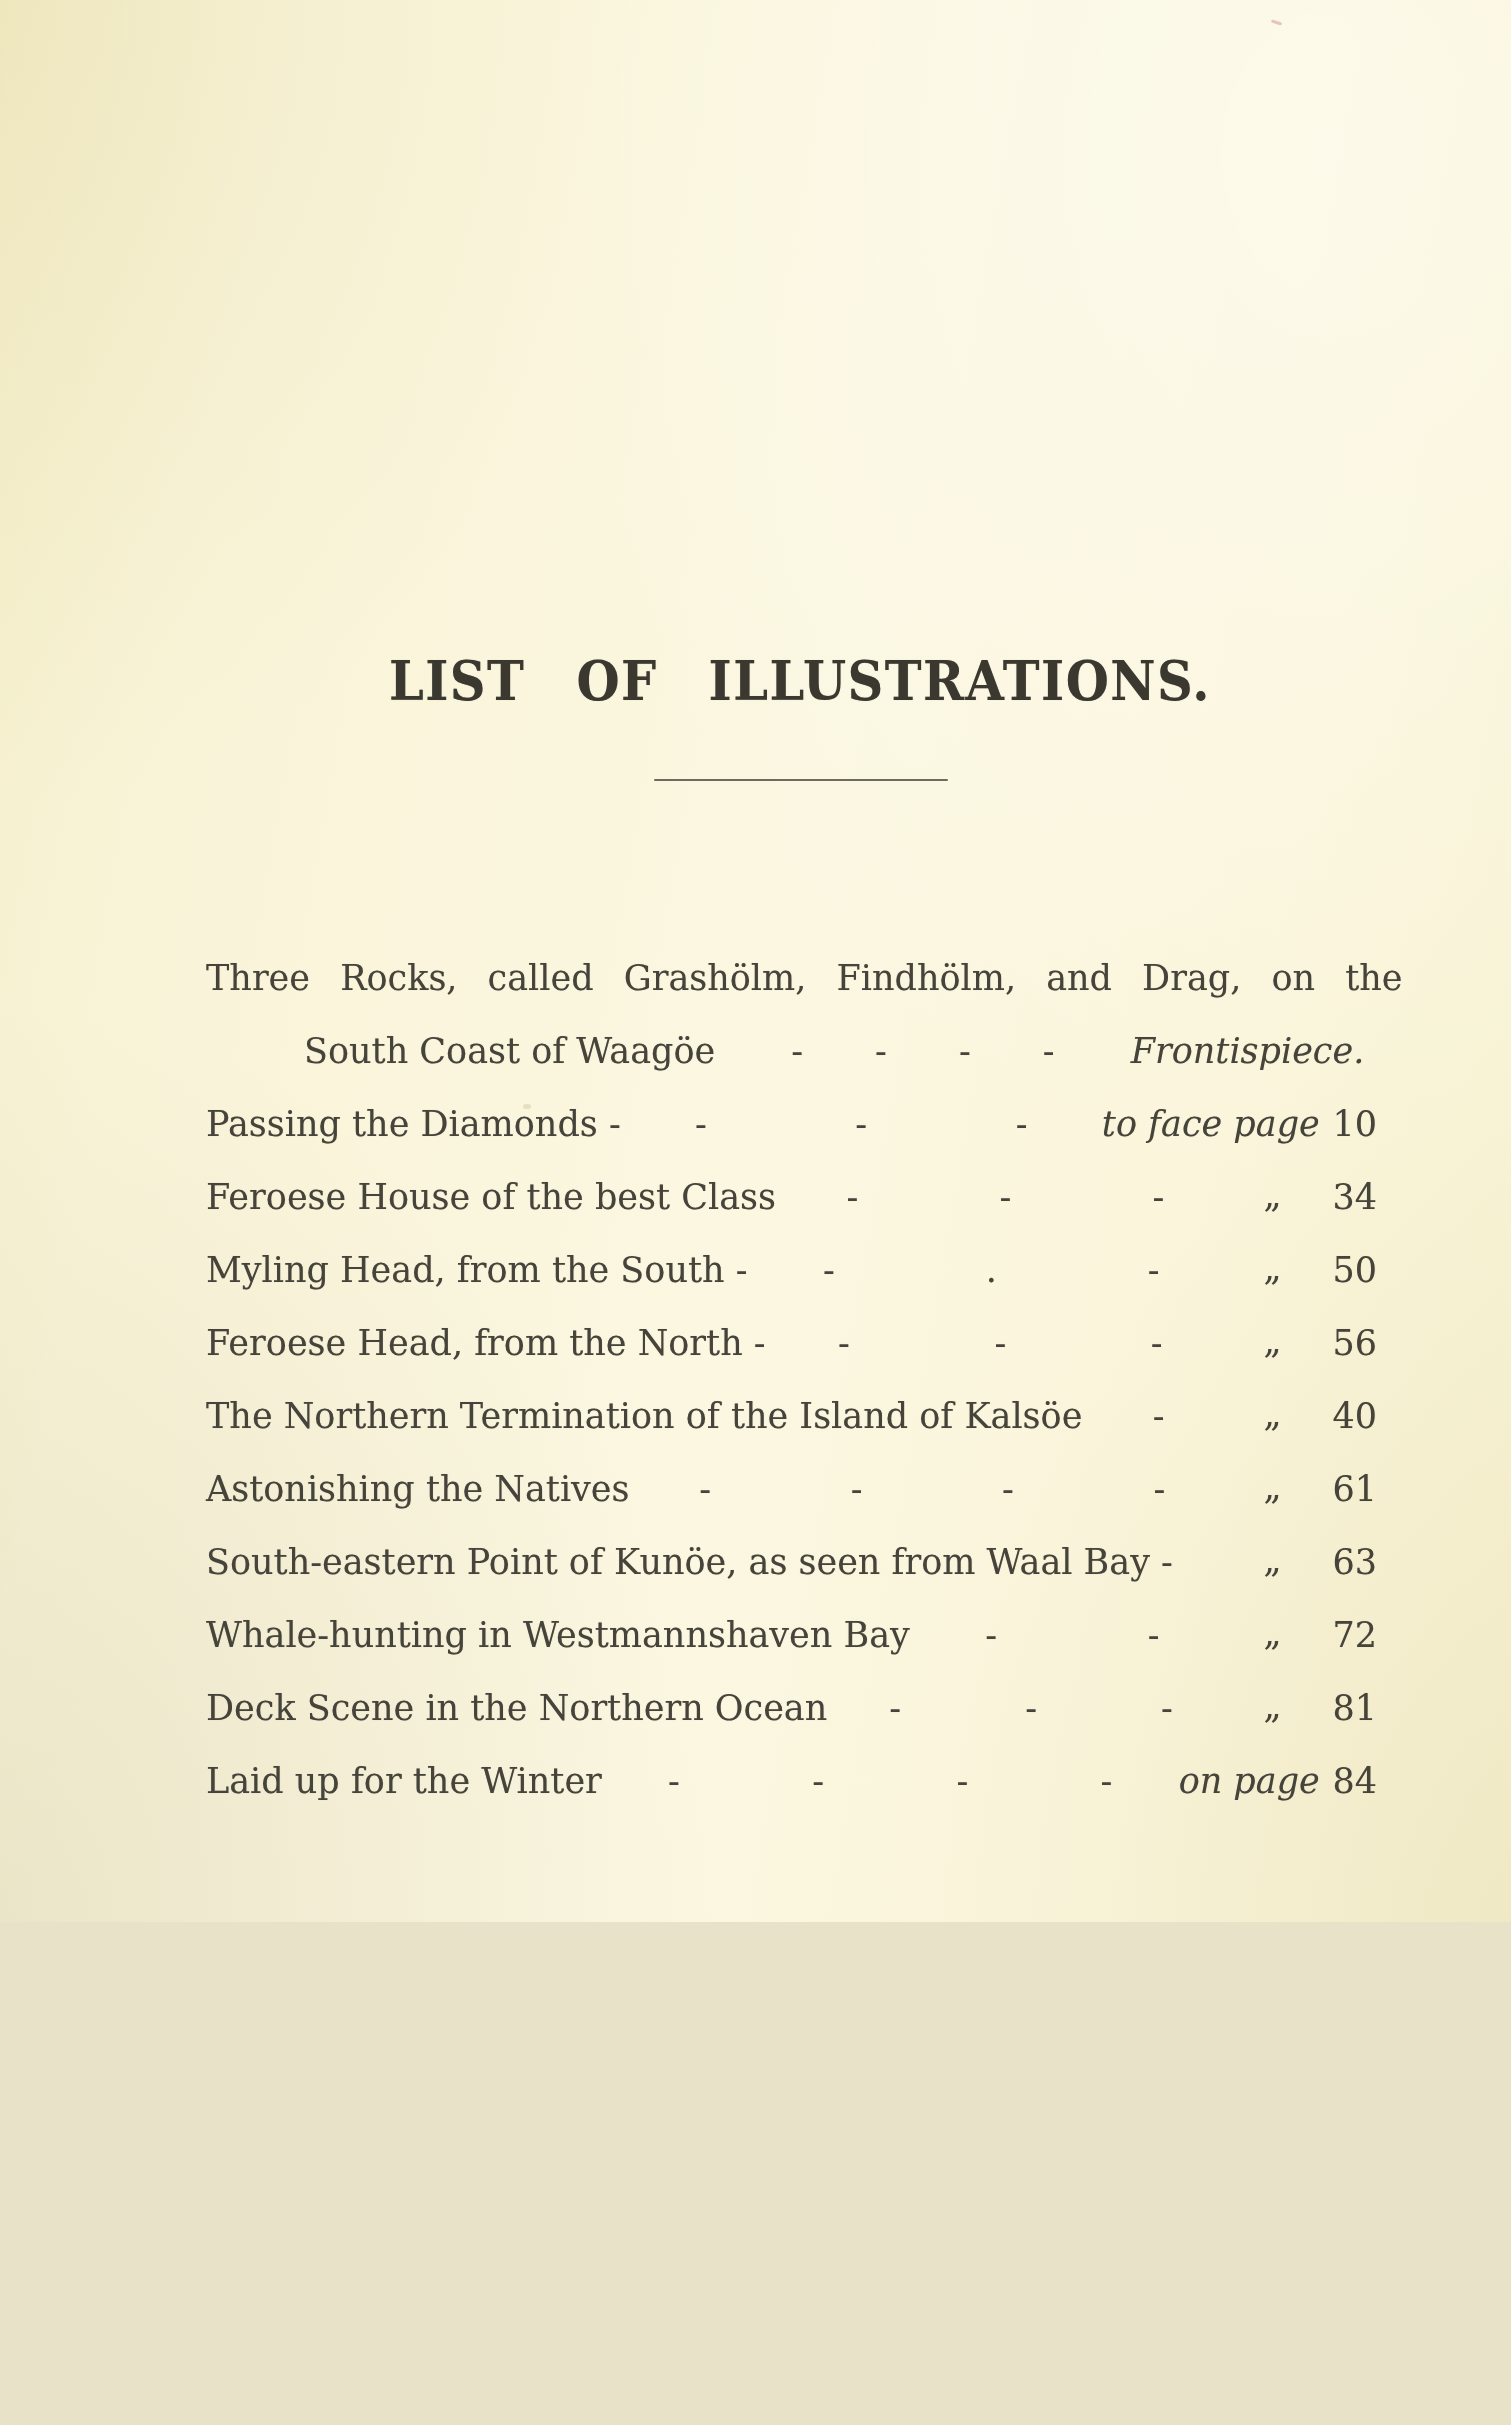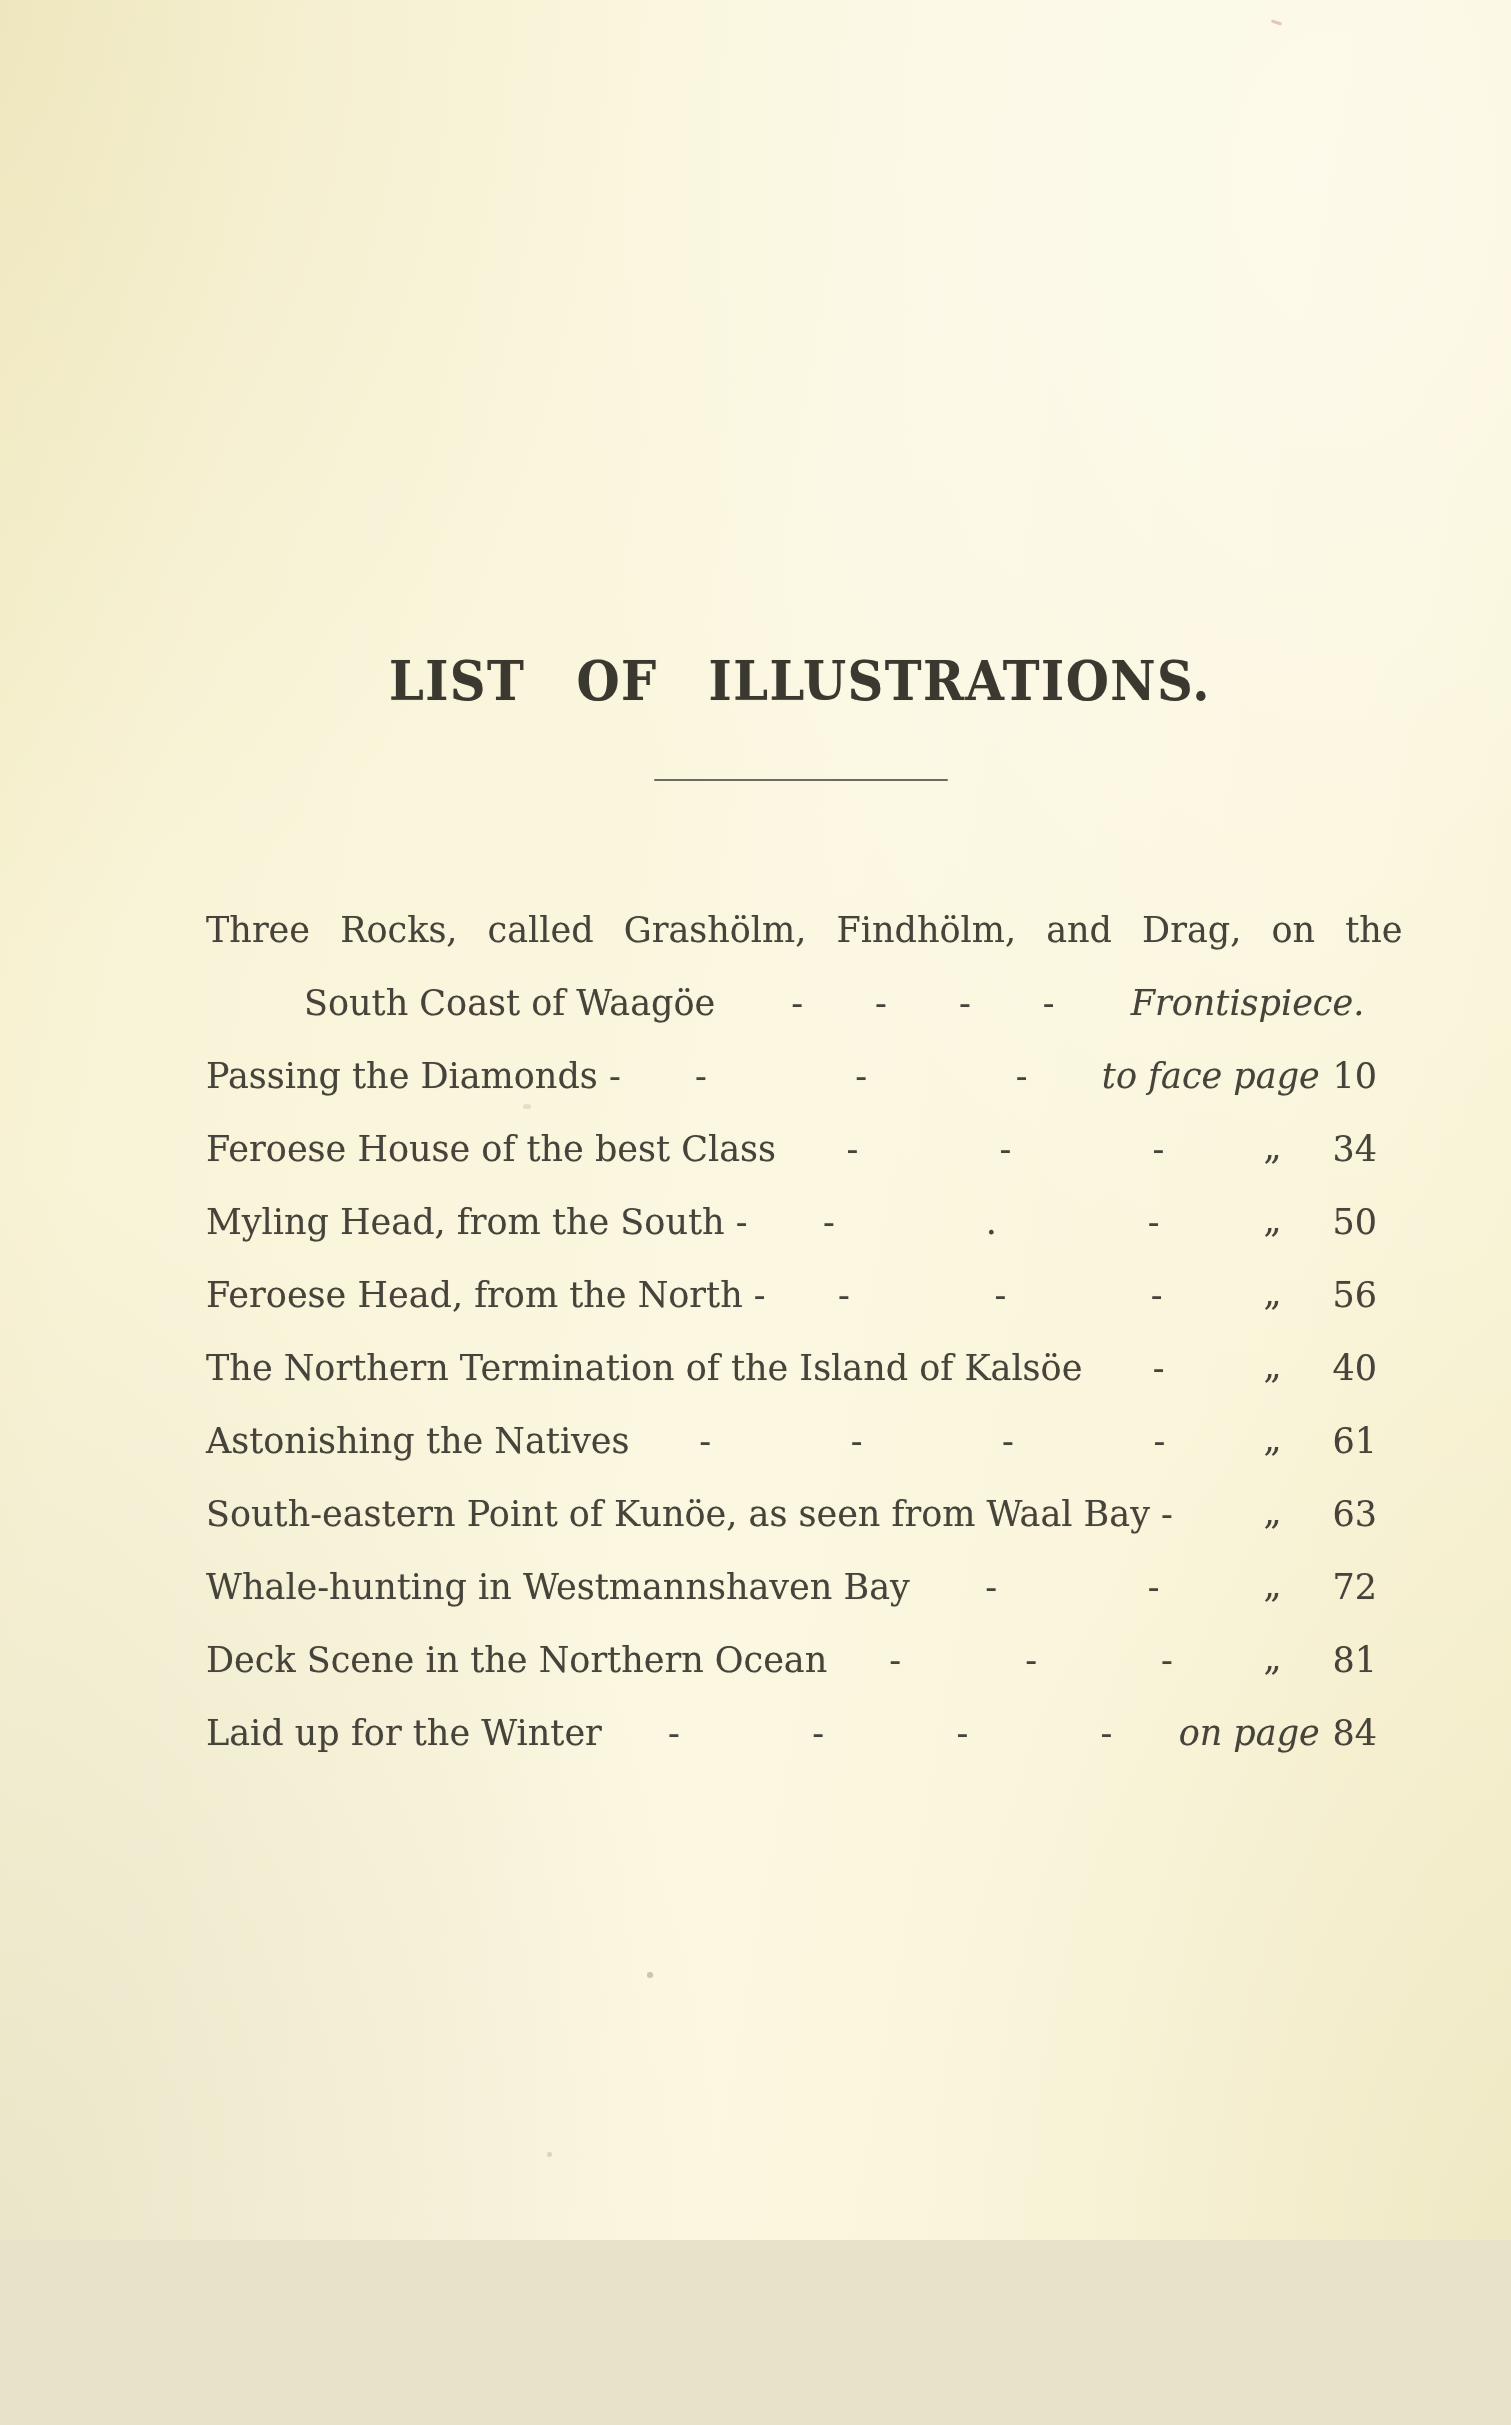--- a/index.html
+++ b/index.html
@@ -1,18 +1,18 @@
 <!DOCTYPE html>
 <html style="font-size:12.7px"><head>
 <meta charset="utf-8">
 <style>
   html,body{margin:0;padding:0;background:#e8e2c8;}
   .page{
     position:relative;
-    width:1512px;height:2240px;
+    width:1512px;height:1922px;
     overflow:hidden;
     font-family:"DejaVu Serif","Liberation Serif",serif;
     color:#45433a;
     background:
       radial-gradient(ellipse at 88% 8%, rgba(255,255,252,0.45), rgba(255,255,252,0) 42%),
       radial-gradient(ellipse at 0% 100%, rgba(130,118,82,0.12), rgba(130,118,82,0) 34%),
       radial-gradient(ellipse at 100% 100%, rgba(180,160,110,0.10), rgba(180,160,110,0) 30%),
       radial-gradient(ellipse at 0% 0%, rgba(200,185,120,0.14), rgba(200,185,120,0) 30%),
       linear-gradient(100deg, #f4eec9 0%, #f9f4d8 16%, #fbf7e1 52%, #faf5da 78%, #f6f1cf 100%);
   }
@@ -36,21 +36,21 @@
     position:absolute; left:206px; top:911px; width:1171px;
     font-size:35px;
     text-shadow:0 0 0.8px rgba(69,67,58,0.3);
   }
   .row{
     display:flex; align-items:baseline;
     height:38px; line-height:38px;
     margin-bottom:35px;
     white-space:nowrap;
   }
-  .row-wide{ word-spacing:19px; }
+  .row-wide{ word-spacing:19px;margin-top:48px; }
   .row-indent{ margin-left:98px;gap:40px; }
   .entry-title{ flex:0 0 auto; }
   .dashes{
     flex:1 1 auto;
     display:flex; justify-content:space-around; align-items:baseline;
     min-width:16px;
   }
   .dash{ color:#45433a; }
   .ref-col{
     flex:0 0 auto;

